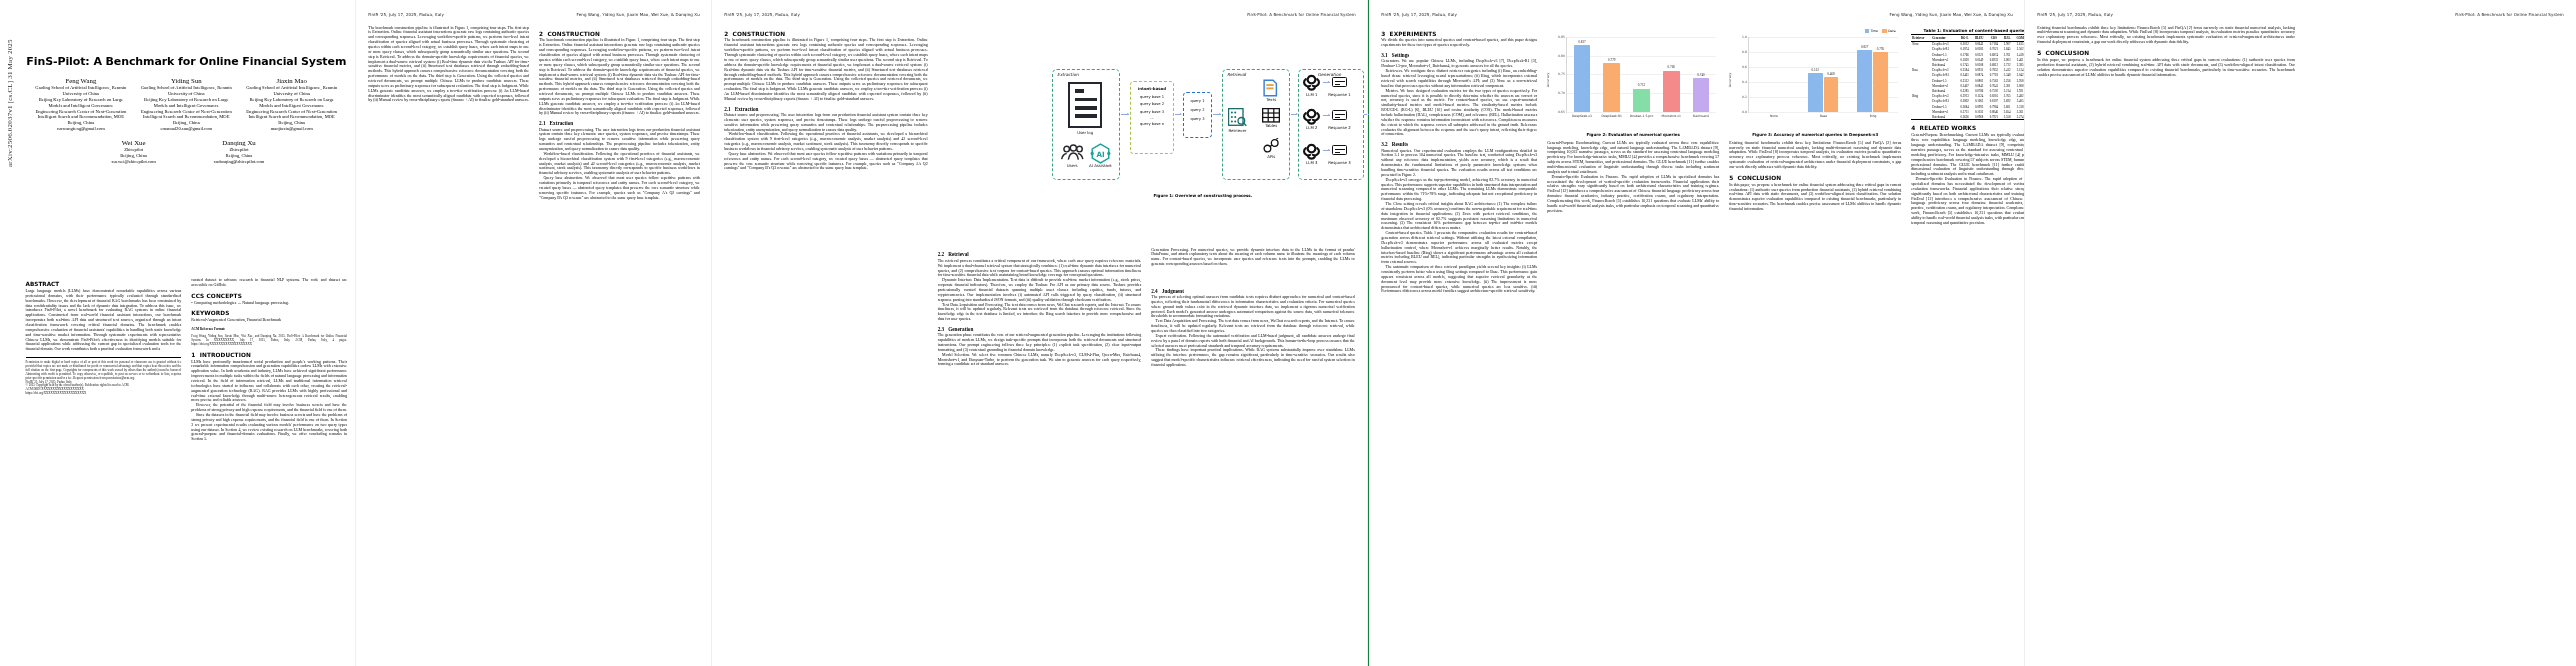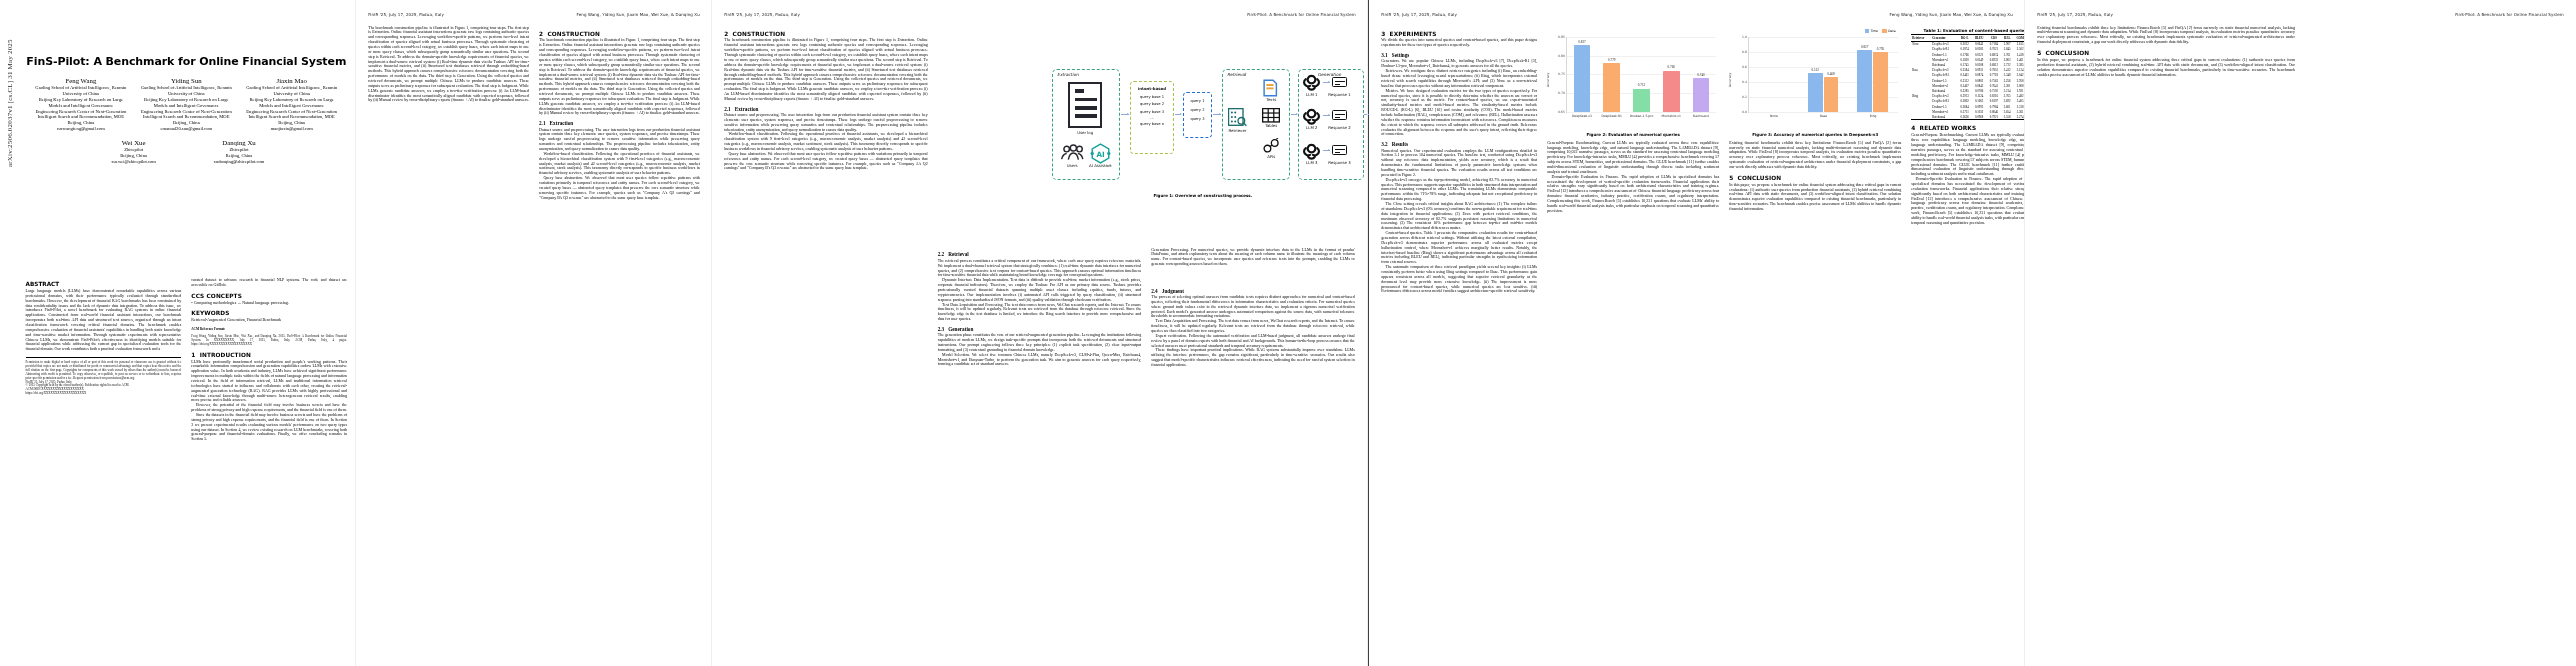--- a/index.html
+++ b/index.html
@@ -2,21 +2,21 @@
 <html style="font-size:9px"><head>
 <meta charset="utf-8">
 <style>
   * { box-sizing: border-box; }
   html, body { margin:0; padding:0; background:#fff; }
   body {
     width:2576px; height:667px;
     font-family:"Liberation Serif", serif;
     color:#000; overflow:hidden;
   }
-  .spread { position:relative; width:2288px; height:667px; background:#404040; }
+  .spread { position:relative; width:2288px; height:667px; background:#15803d; }
 
   
   .page { position:absolute; top:0; height:667px; background:#fff; }
   .pg-head {
     position:absolute; top:12.2px; left:0; right:0;
     font-size:4px; letter-spacing:0.1px;
     font-family:"DejaVu Sans", sans-serif; color:#1b1b1b;
     display:flex; justify-content:space-between;
     padding:0 12.2px;
   }

